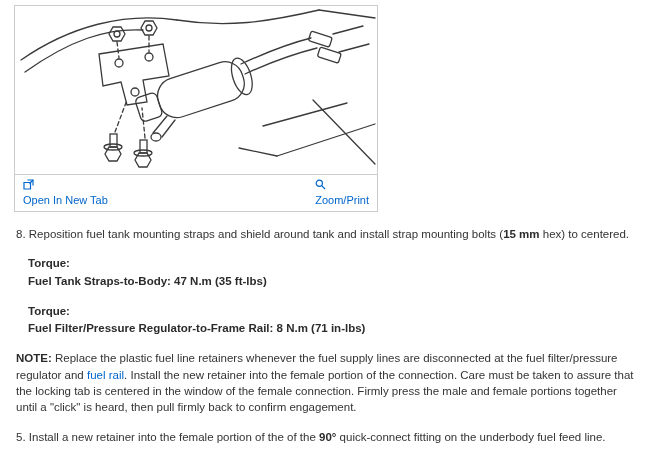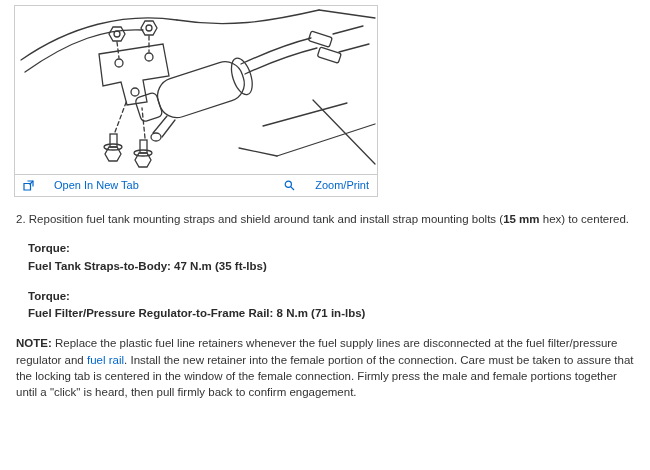--- a/index.html
+++ b/index.html
@@ -29,24 +29,25 @@
     display: flex;
     justify-content: space-between;
     align-items: center;
     border-top: 1px solid #cccccc;
     padding: 4px 8px 5px 8px;
   }
   .fig-link {
     color: #0066cc;
     font-size: 11px;
     display: inline-flex;
-    align-items: flex-end;
-    gap: 20px;
+    align-items: flex-start;
+    gap: 4px;
     cursor: pointer;
     text-decoration: none;
+    flex-direction: column;
   }
   .fig-link svg { flex: 0 0 auto; }
   .content {
     padding: 14px 10px 0 16px;
     line-height: 1.42;
   }
   .step { margin: 0 0 13px 0; }
   .torque {
     margin: 0 0 13px 12px;
     font-weight: bold;
@@ -141,29 +142,30 @@
           <path d="M6.7 6.7 L10 10"></path>
         </g>
       </svg>
       <span>Zoom/Print</span>
     </a>
   </div>
 </div>
 
 <div class="content">
 
-  <p class="step"><span>2. Reposition fuel tank mounting straps and shield around tank and install strap mounting bolts (</span><span class="b">15 mm</span><span> hex) to centered.</span></p>
+  <p class="step"><span>8. Reposition fuel tank mounting straps and shield around tank and install strap mounting bolts (</span><span class="b">15 mm</span><span> hex) to centered.</span></p>
 
   <div class="torque">
     <span class="t-label">Torque:</span>
     <span class="t-spec">Fuel Tank Straps-to-Body: 47 N.m (35 ft-lbs)</span>
   </div>
 
 
   <div class="torque">
     <span class="t-label">Torque:</span>
     <span class="t-spec">Fuel Filter/Pressure Regulator-to-Frame Rail: 8 N.m (71 in-lbs)</span>
   </div>
 
   <p class="note-para"><span class="b">NOTE:</span><span> Replace the plastic fuel line retainers whenever the fuel supply lines are disconnected at the fuel filter/pressure regulator and </span><a class="inline-link">fuel rail</a><span>. Install the new retainer into the female portion of the connection. Care must be taken to assure that the locking tab is centered in the window of the female connection. Firmly press the male and female portions together until a "click" is heard, then pull firmly back to confirm engagement.</span></p>
 
+  <p class="step"><span>5. Install a new retainer into the female portion of the of the </span><span class="b">90°</span><span> quick-connect fitting on the underbody fuel feed line.</span></p>
 
 </div>
 
 </body></html>

